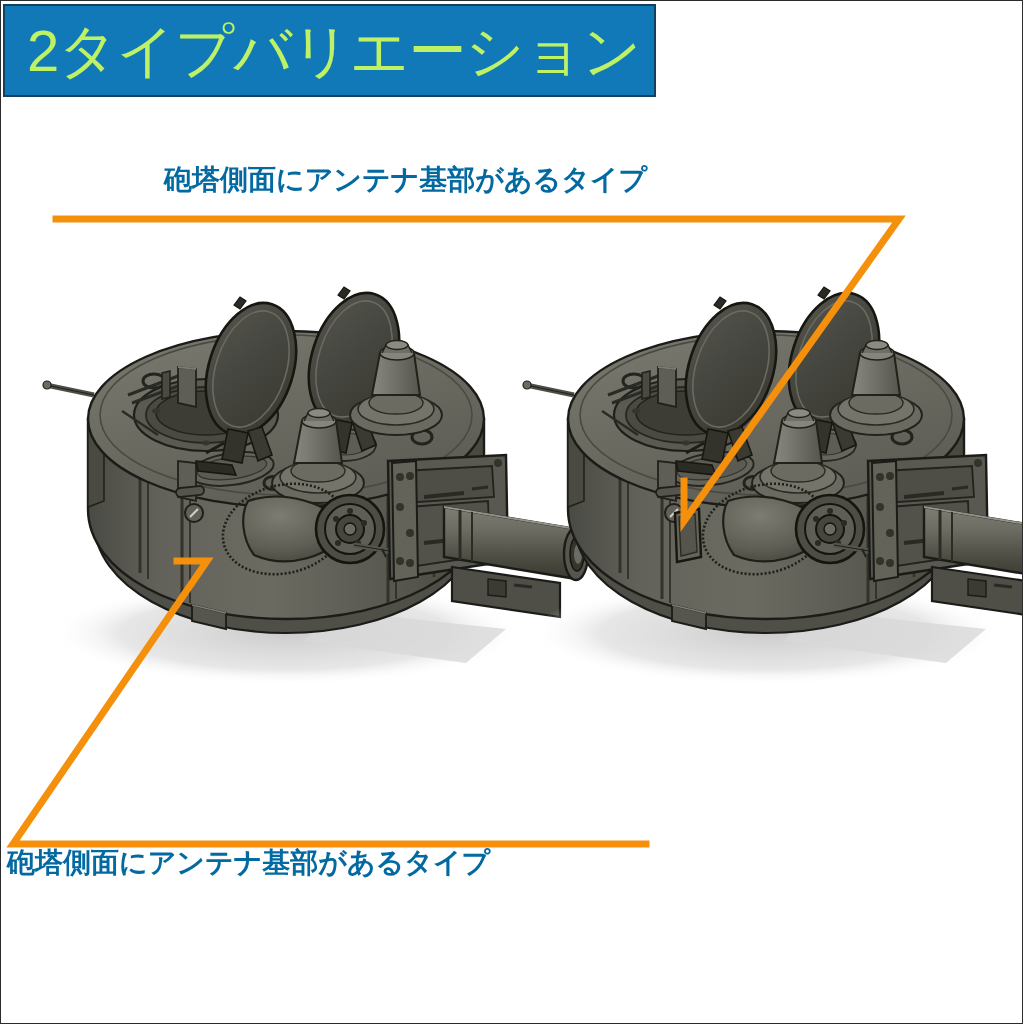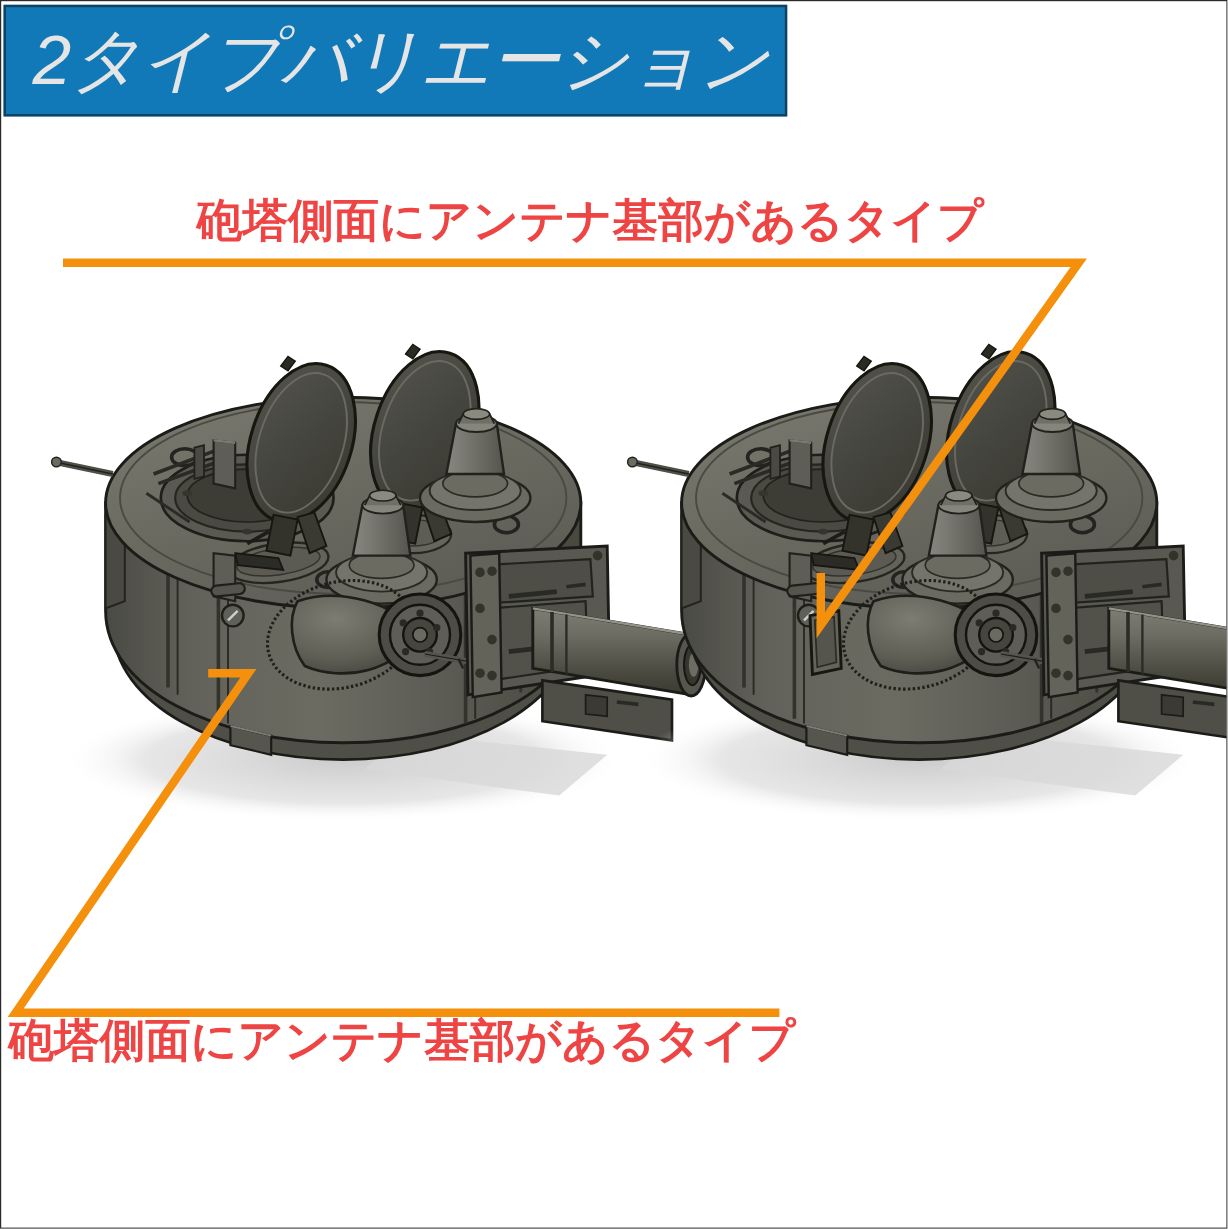--- a/index.html
+++ b/index.html
@@ -26,34 +26,33 @@
     width: 653px;
     height: 93px;
     background: #1179b8;
     border: 2px solid #12405f;
     box-sizing: border-box;
     display: flex;
     align-items: center;
     padding-left: 22px;
   }
   #title-text {
-    color: #e5e5e5;
+    color: #bef264;
     font-size: 58px;
     line-height: 1;
     letter-spacing: -1px;
     white-space: nowrap;
     font-weight: 400;
-    font-style: italic;
   }
 
   
   .caption {
     position: absolute;
-    color: #ef4444;
-    font-size: 38px;
+    color: #0369a1;
+    font-size: 28px;
     line-height: 1;
     white-space: nowrap;
     font-weight: 700;
   }
   #caption-top  { left: 163px; top: 165px; }
   #caption-bottom { left: 6px;  top: 848px; }
 
   
   #scene, #leaders {
     position: absolute;

